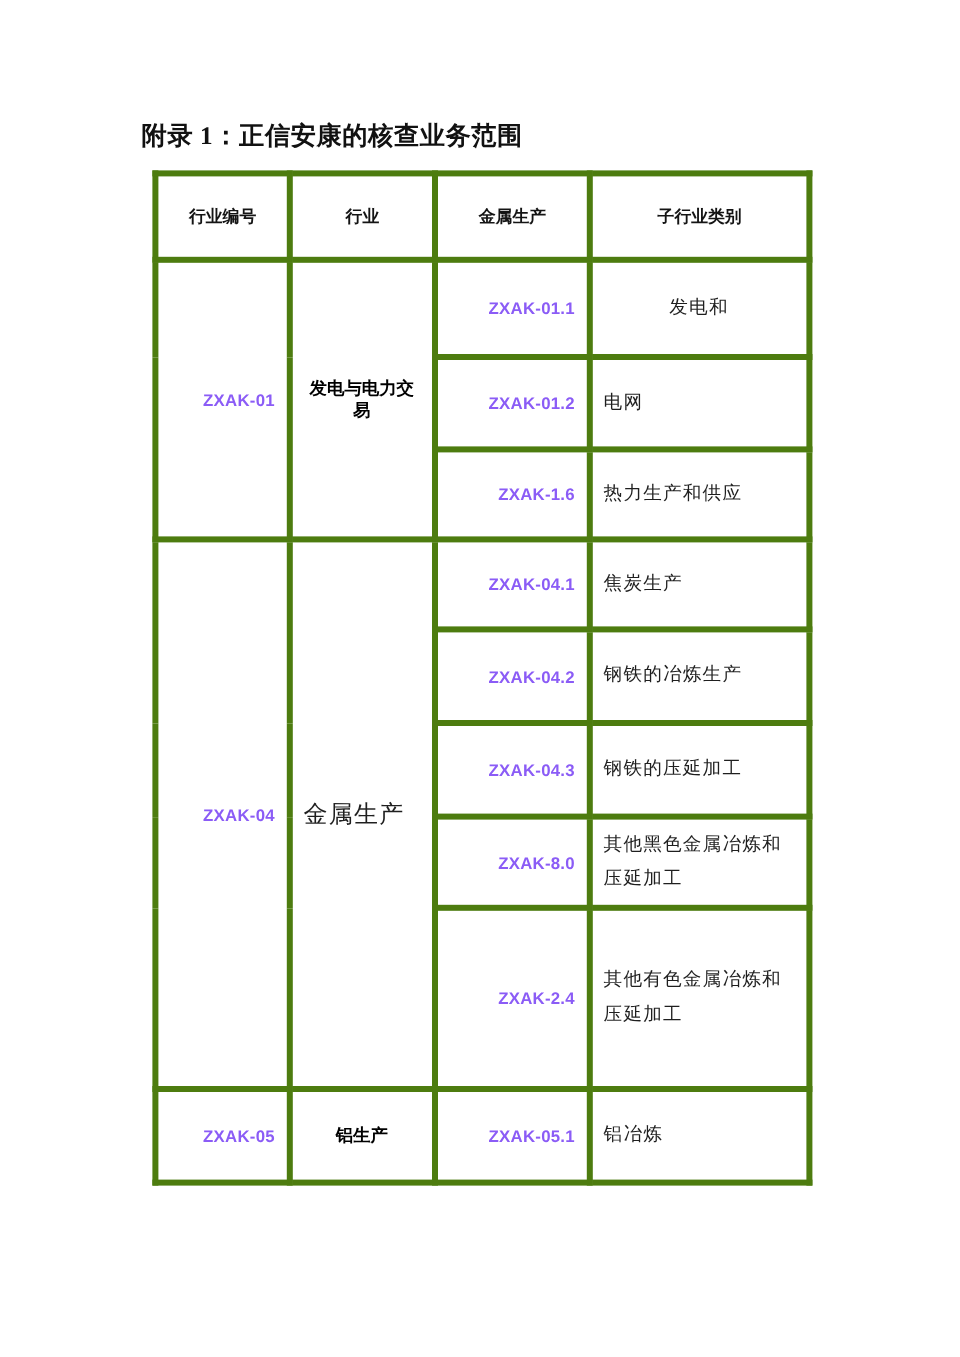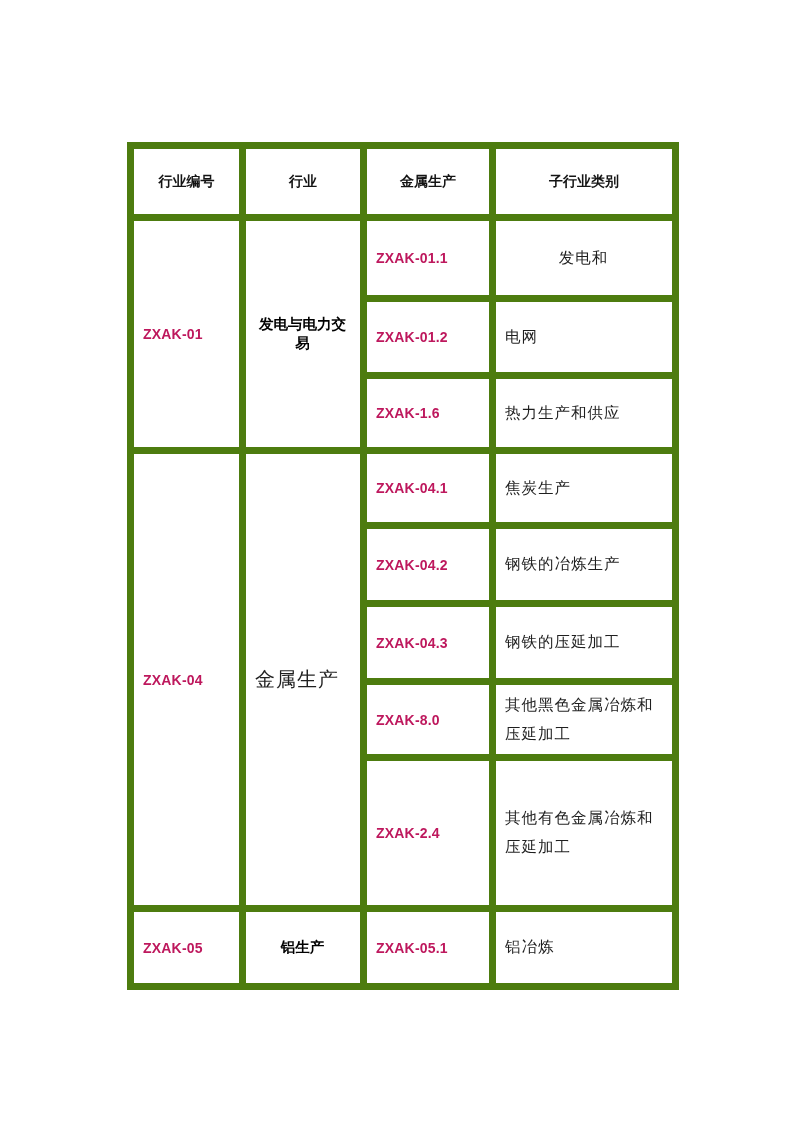--- a/index.html
+++ b/index.html
@@ -25,39 +25,40 @@
   }
   table.scope {
     position: absolute;
     left: 127px;
     top: 142px;
     border-collapse: collapse;
     table-layout: fixed;
     width: 545px;
   }
   table.scope th, table.scope td {
-    border: 7px solid #4d7c0f;
+    border: 5px solid #4d7c0f;
     vertical-align: middle;
     padding: 0 10px 0 9px;
     overflow: hidden;
   }
   table.scope th {
     padding: 0 2px;
     text-align: center;
     font-family: "Liberation Sans", "DejaVu Sans", sans-serif;
     font-weight: 700;
     font-size: 14px;
     color: #141414;
   }
   .code {
     font-family: "Liberation Sans", "DejaVu Sans", sans-serif;
     font-weight: 700;
     font-size: 14px;
-    color: #be185d;
+    color: #8b5cf6;
     letter-spacing: 0.2px;
+    text-align: right;
   }
   .industry-sans {
     font-family: "Liberation Sans", "DejaVu Sans", sans-serif;
     font-weight: 700;
     font-size: 14.5px;
     color: #000000;
     text-align: center;
   }
   .industry-serif {
     font-family: "Liberation Serif", "DejaVu Serif", serif;
@@ -74,20 +75,21 @@
     letter-spacing: 1px;
     line-height: 1.85;
   }
   .cat-center { text-align: center; padding-left: 2px; padding-right: 2px; margin-top: 38px; }
 </style>
 </head>
 <body>
 
 <div class="page">
 
+  <div class="doc-title">附录 1：正信安康的核查业务范围</div>
 
   <table class="scope">
     <colgroup>
       <col style="width:112px">
       <col style="width:121px">
       <col style="width:129px">
       <col style="width:183px">
     </colgroup>
     <thead>
       <tr style="height:72px">

